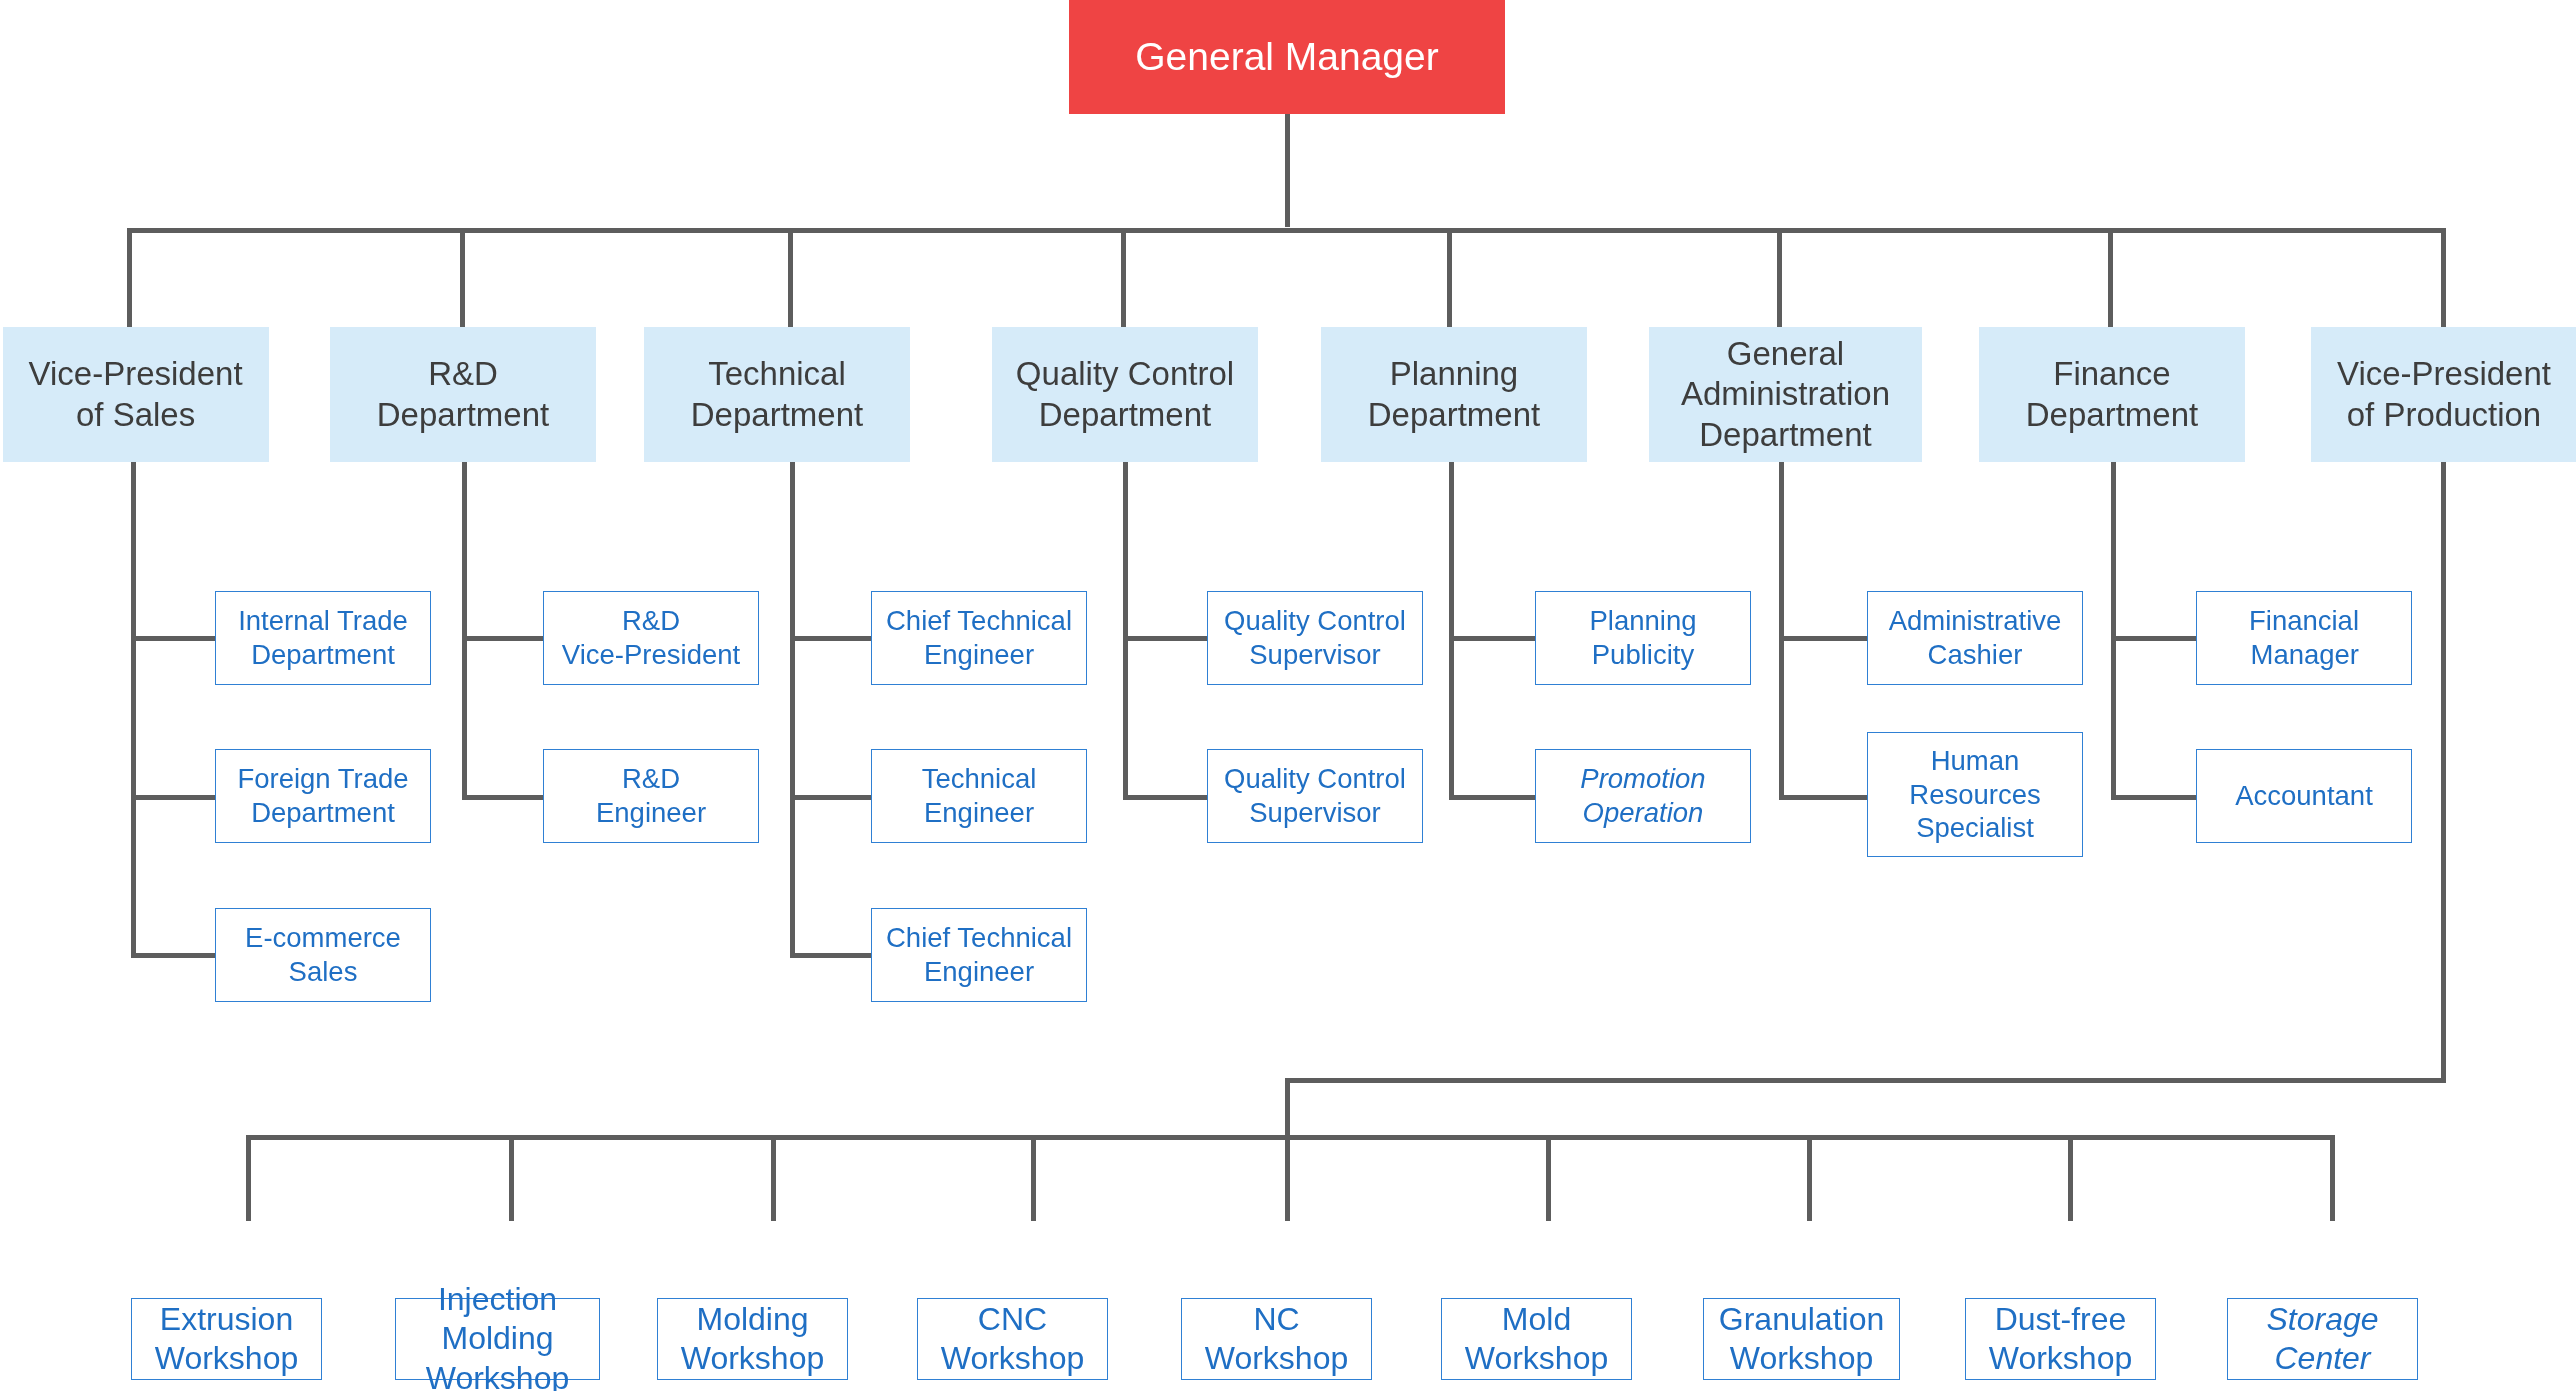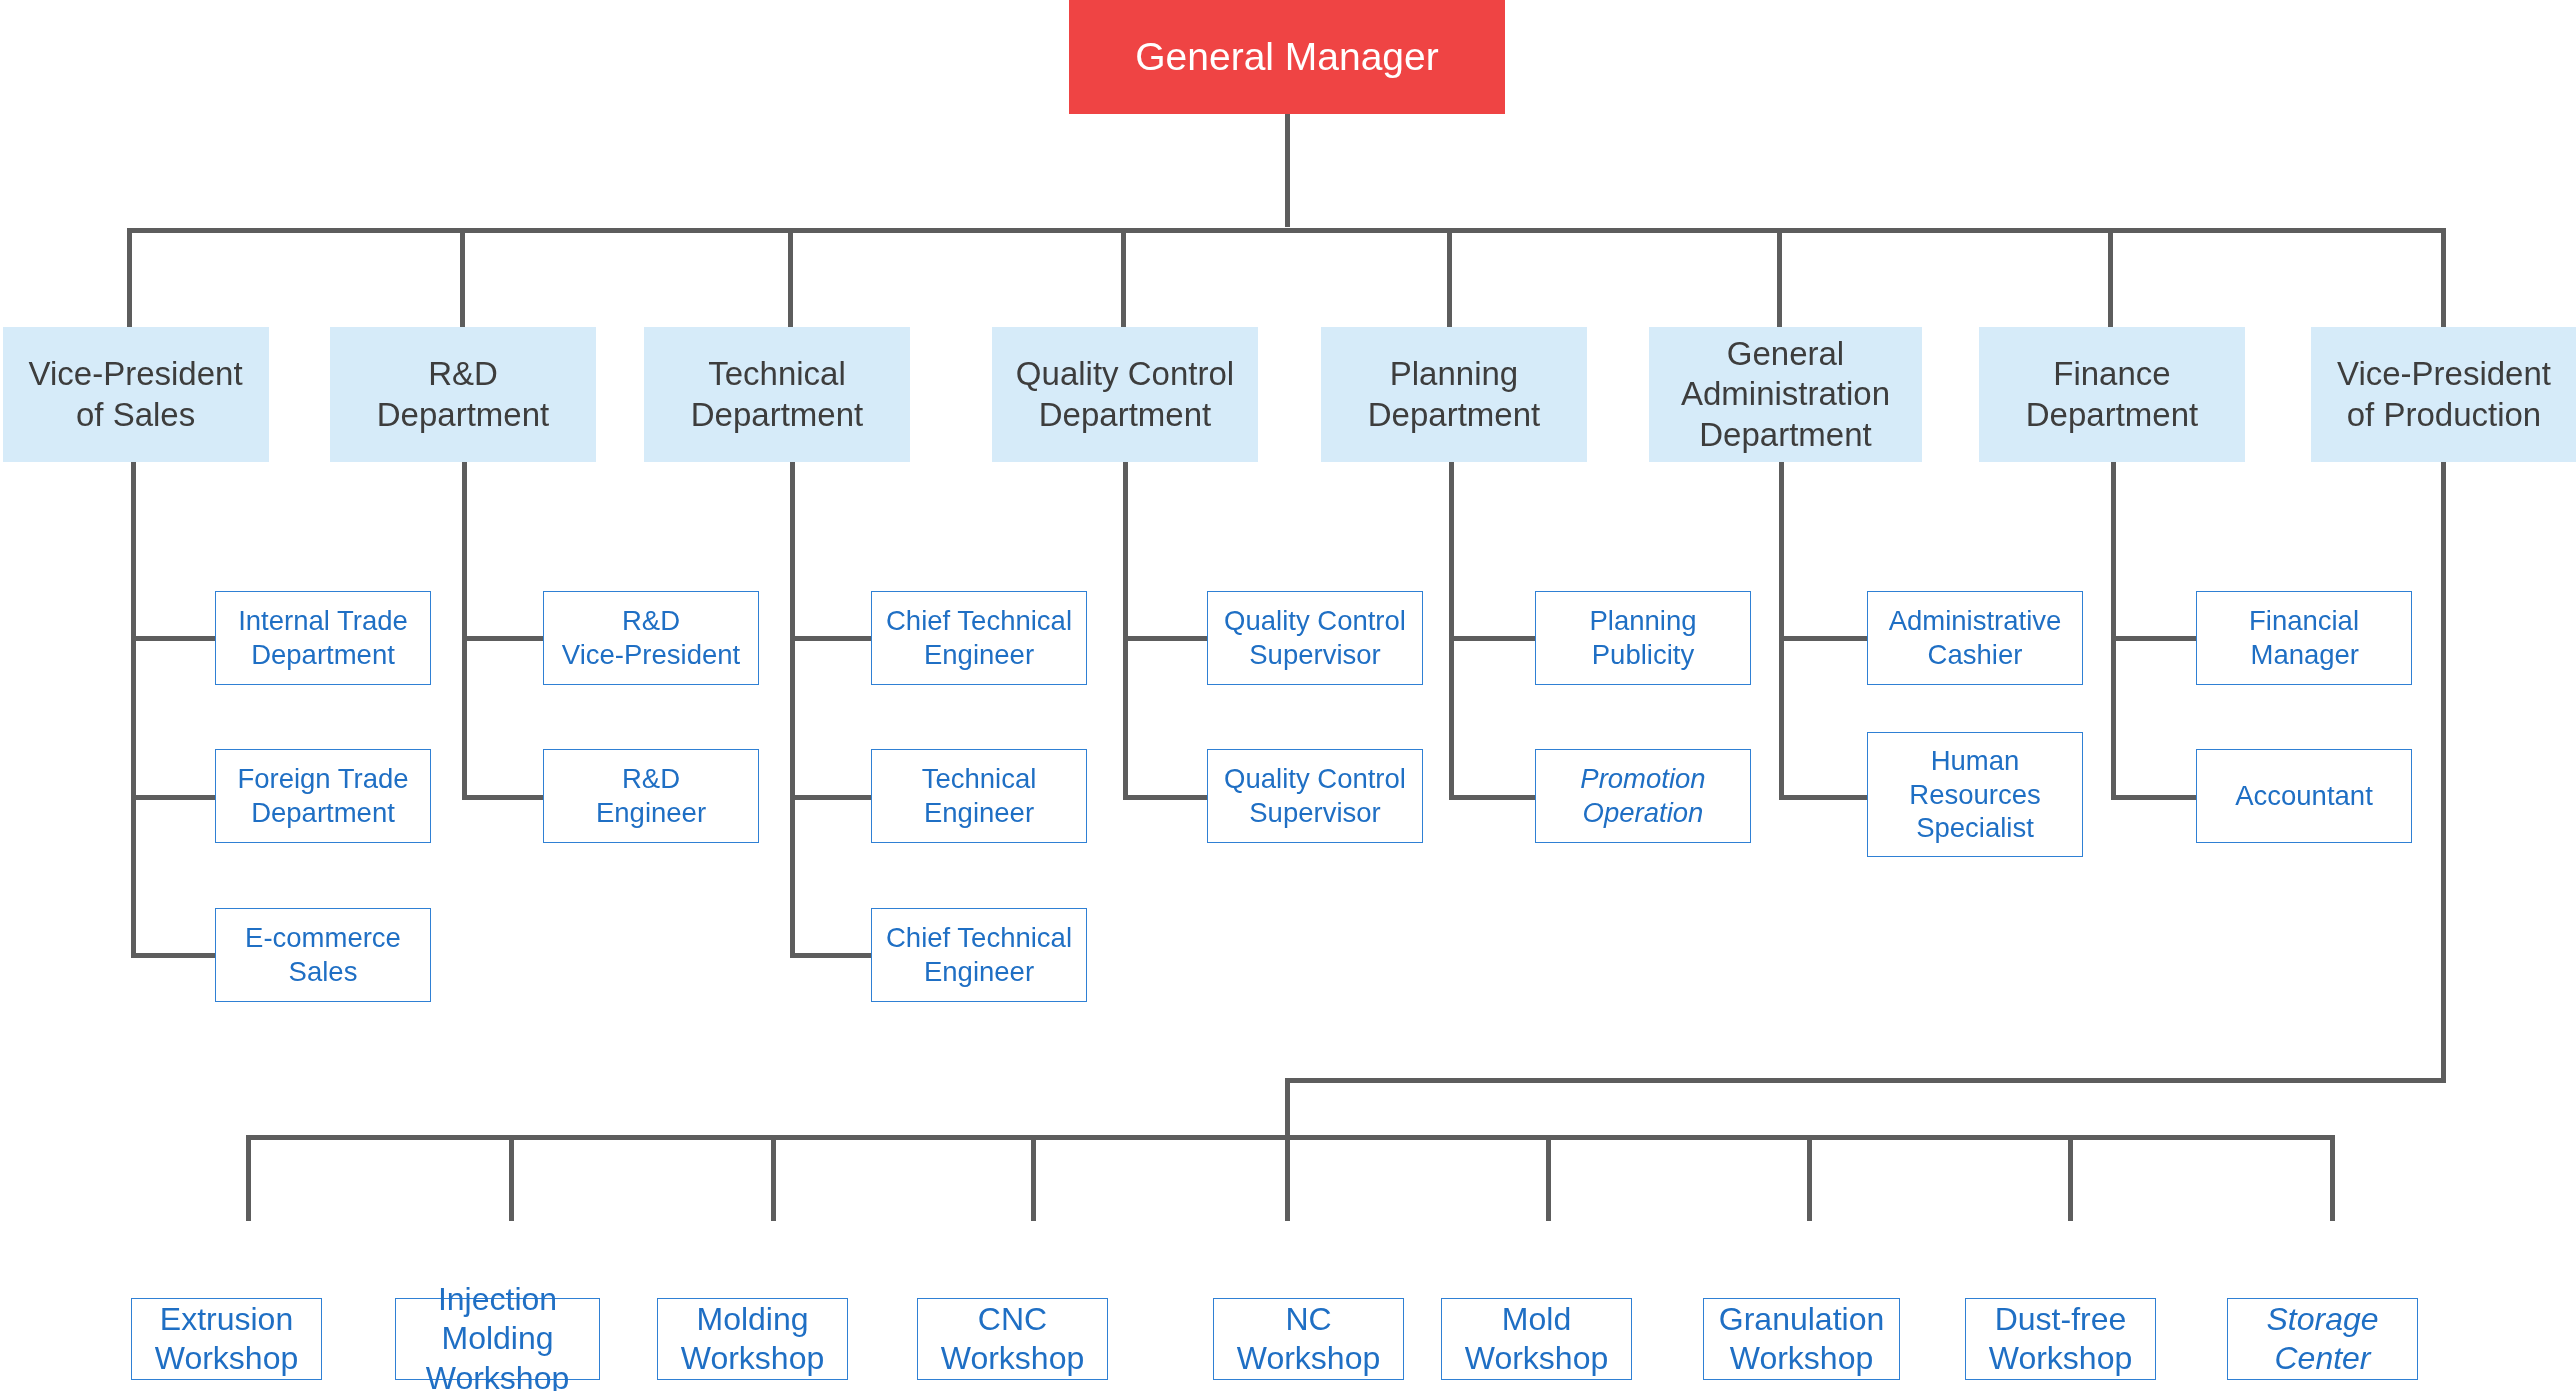--- a/index.html
+++ b/index.html
@@ -247,21 +247,21 @@
 Workshop</span>
   </div>
   <div class="node node-shop" style="left:657px; top:1298px; width:191px; height:82px;">
     <span class="node-label">Molding
 Workshop</span>
   </div>
   <div class="node node-shop" style="left:917px; top:1298px; width:191px; height:82px;">
     <span class="node-label">CNC
 Workshop</span>
   </div>
-  <div class="node node-shop" style="left:1181px; top:1298px; width:191px; height:82px;margin-left:32px;">
+  <div class="node node-shop" style="left:1181px; top:1298px; width:191px; height:82px;">
     <span class="node-label">NC
 Workshop</span>
   </div>
   <div class="node node-shop" style="left:1441px; top:1298px; width:191px; height:82px;">
     <span class="node-label">Mold
 Workshop</span>
   </div>
   <div class="node node-shop" style="left:1703px; top:1298px; width:197px; height:82px;">
     <span class="node-label">Granulation
 Workshop</span>

